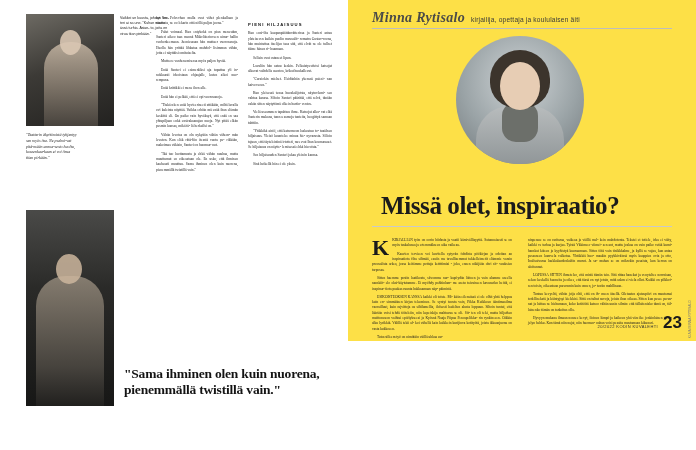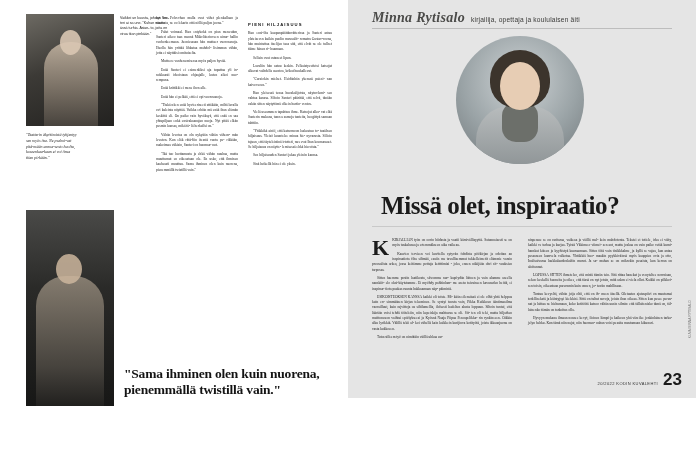--- a/index.html
+++ b/index.html
@@ -118,22 +118,22 @@
     line-height: 1.22;
     font-weight: 700;
     color: #141414;
     letter-spacing: -0.2px;
   }
 
   
   .right-page {
     position: absolute;
     left: 348px; top: 0;
-    width: 348px; height: 398px;
-    background: #e5e5e5;
+    width: 348px; height: 341px;
+    background: #fde047;
     text-decoration: underline;
   }
 
   .masthead {
     position: absolute;
     left: 24px; top: 10px;
     width: 300px;
     display: flex;
     align-items: baseline;
     gap: 6px;

